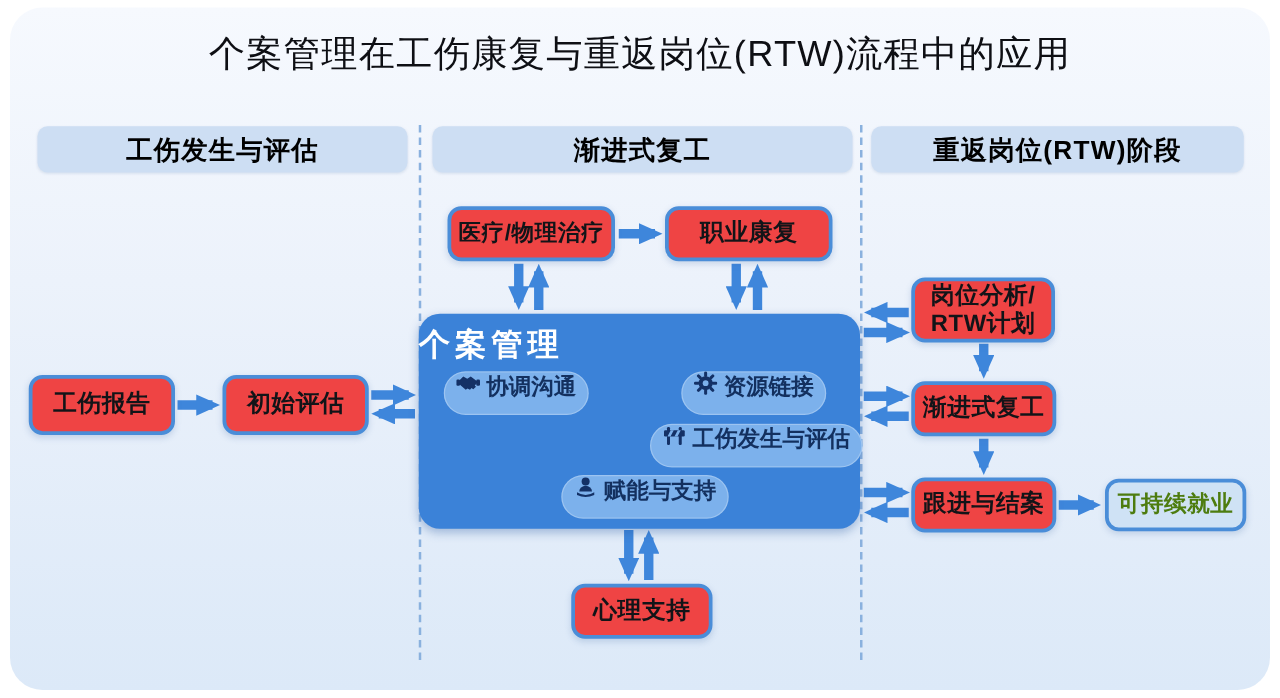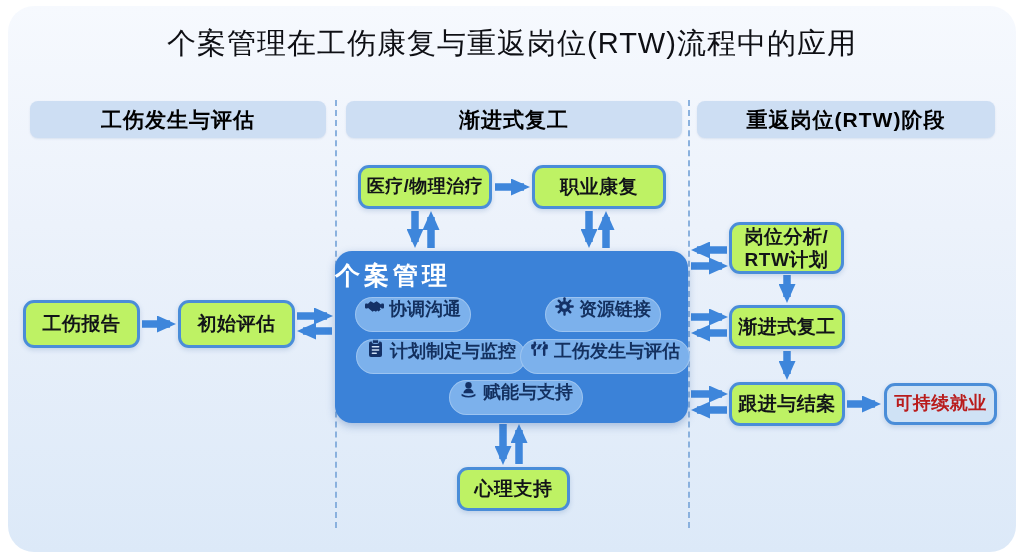--- a/index.html
+++ b/index.html
@@ -22,28 +22,28 @@
     position:absolute;top:101px;height:37px;border-radius:8px;
     background:#cddef3;display:flex;align-items:center;justify-content:center;
     font-size:21px;font-weight:700;color:#000000;letter-spacing:1px;
     box-shadow:0 1px 2px rgba(90,120,170,.15);
   }
   .dash{
     position:absolute;top:100px;height:428px;width:0;
     border-left:2px dashed #8ab1de;
   }
   .node{
-    position:absolute;background:#bef264;border:3px solid #4a8dd8;
+    position:absolute;background:#ef4444;border:3px solid #4a8dd8;
     border-radius:11px;display:flex;align-items:center;justify-content:center;
     flex-direction:column;
     font-size:19px;font-weight:700;color:#121418;white-space:nowrap;
     box-shadow:0 2px 5px rgba(70,110,170,.22);box-sizing:border-box;
     letter-spacing:.5px;line-height:1.22;
   }
-  .node.light{background:#cfe2f5;color:#b91c1c;font-size:18px;}
+  .node.light{background:#cfe2f5;color:#4d7c0f;font-size:18px;}
   .case-box{
     position:absolute;left:335px;top:251px;width:353px;height:172px;
     background:#3b82d8;border-radius:17px;
     box-shadow:0 3px 8px rgba(40,90,160,.35);
   }
   .case-title{
     margin:0;padding-top:8px;
     font-size:25px;font-weight:700;color:#ffffff;letter-spacing:4px;
   }
   .pill{
@@ -162,32 +162,20 @@
               <rect x="8.3" y="0.2" width="2.4" height="4.4" rx="1" transform="rotate(-45 9.5 9.5)"></rect>
               <rect x="8.3" y="14.4" width="2.4" height="4.4" rx="1" transform="rotate(-45 9.5 9.5)"></rect>
             </g>
           </g>
           <circle cx="9.5" cy="9.5" r="2.3" fill="#7cb1ec"></circle>
         </svg>
     </span>
     <span>资源链接</span>
   </div>
 
-  <div class="pill" style="left:21px;top:88px">
-    <span class="picon">
-      <svg viewBox="0 0 19 19">
-          <rect x="3" y="2.5" width="13" height="15.5" rx="2" fill="#143166"></rect>
-          <rect x="6.3" y="0.8" width="6.4" height="3.6" rx="1.2" fill="#143166" stroke="#7cb1ec" stroke-width="1"></rect>
-          <rect x="5.6" y="7" width="7.8" height="1.6" rx=".8" fill="#cfe2f7"></rect>
-          <rect x="5.6" y="10.2" width="7.8" height="1.6" rx=".8" fill="#cfe2f7"></rect>
-          <rect x="5.6" y="13.4" width="5.4" height="1.6" rx=".8" fill="#cfe2f7"></rect>
-        </svg>
-    </span>
-    <span>计划制定与监控</span>
-  </div>
 
   <div class="pill" style="left:185px;top:88px">
     <span class="picon">
       <svg viewBox="0 0 19 19">
           <g fill="#143166">
             <rect x="3.6" y="2.5" width="2.4" height="14.5" rx="1"></rect>
             <rect x="13" y="2.5" width="2.4" height="14.5" rx="1"></rect>
             <rect x="1.2" y="5.2" width="16.6" height="5" rx="1"></rect>
           </g>
           <path d="M4 10.2 L6.6 5.2 H9 L6.4 10.2 Z" fill="#7cb1ec"></path>

